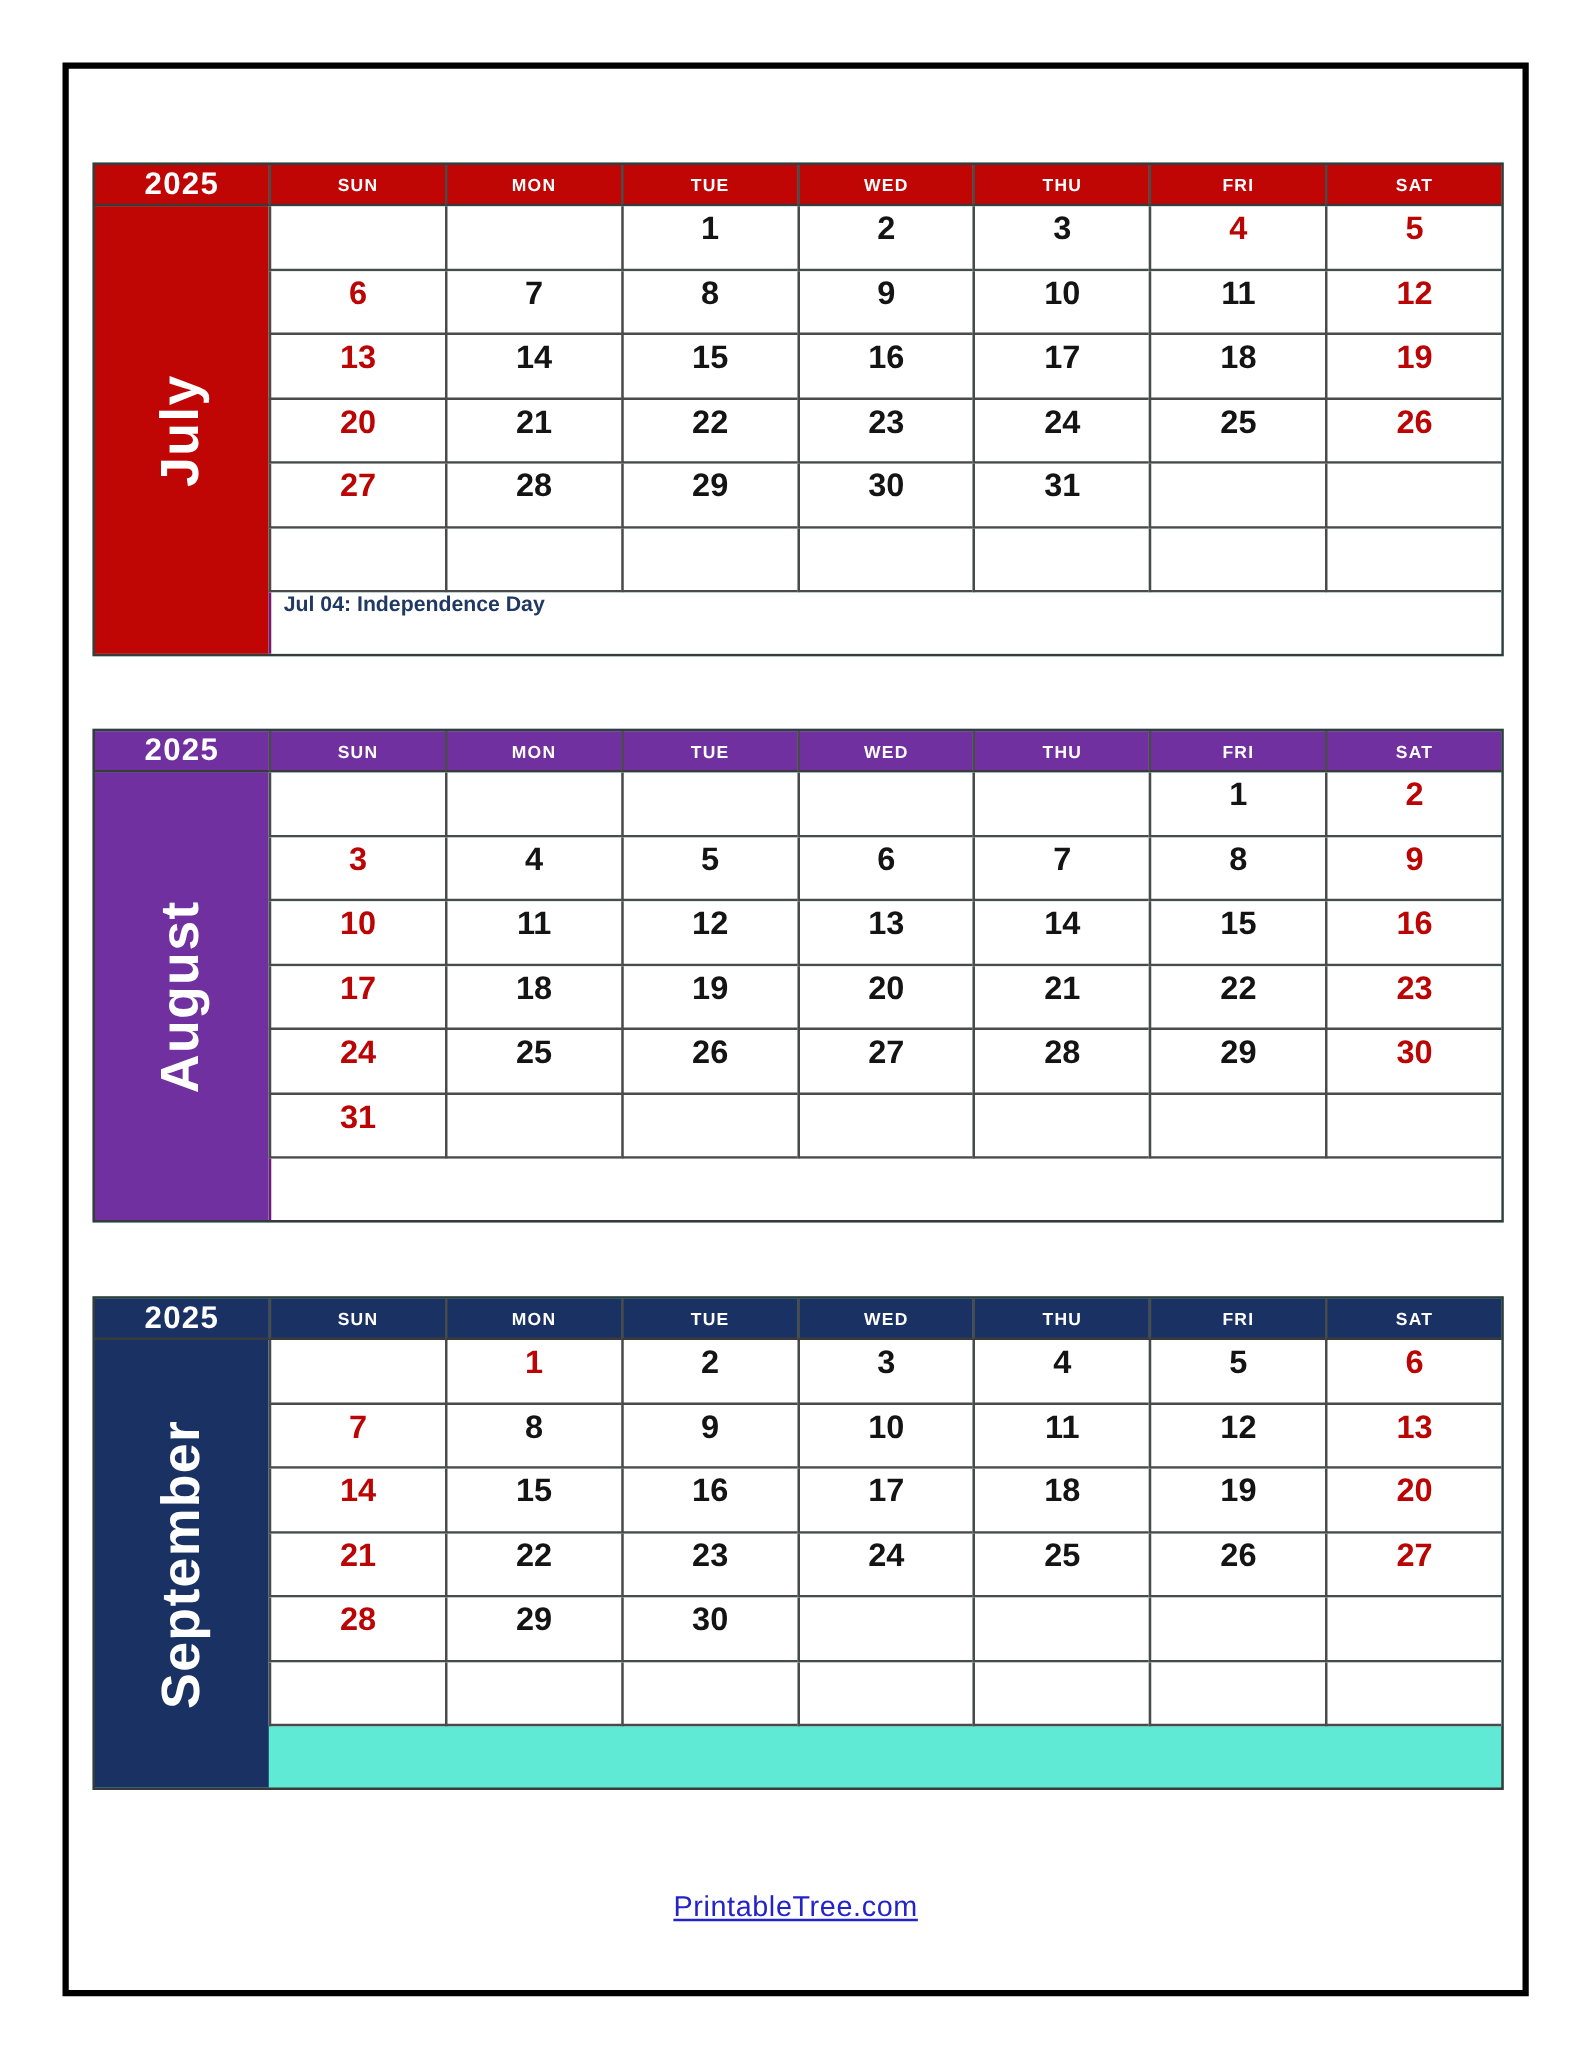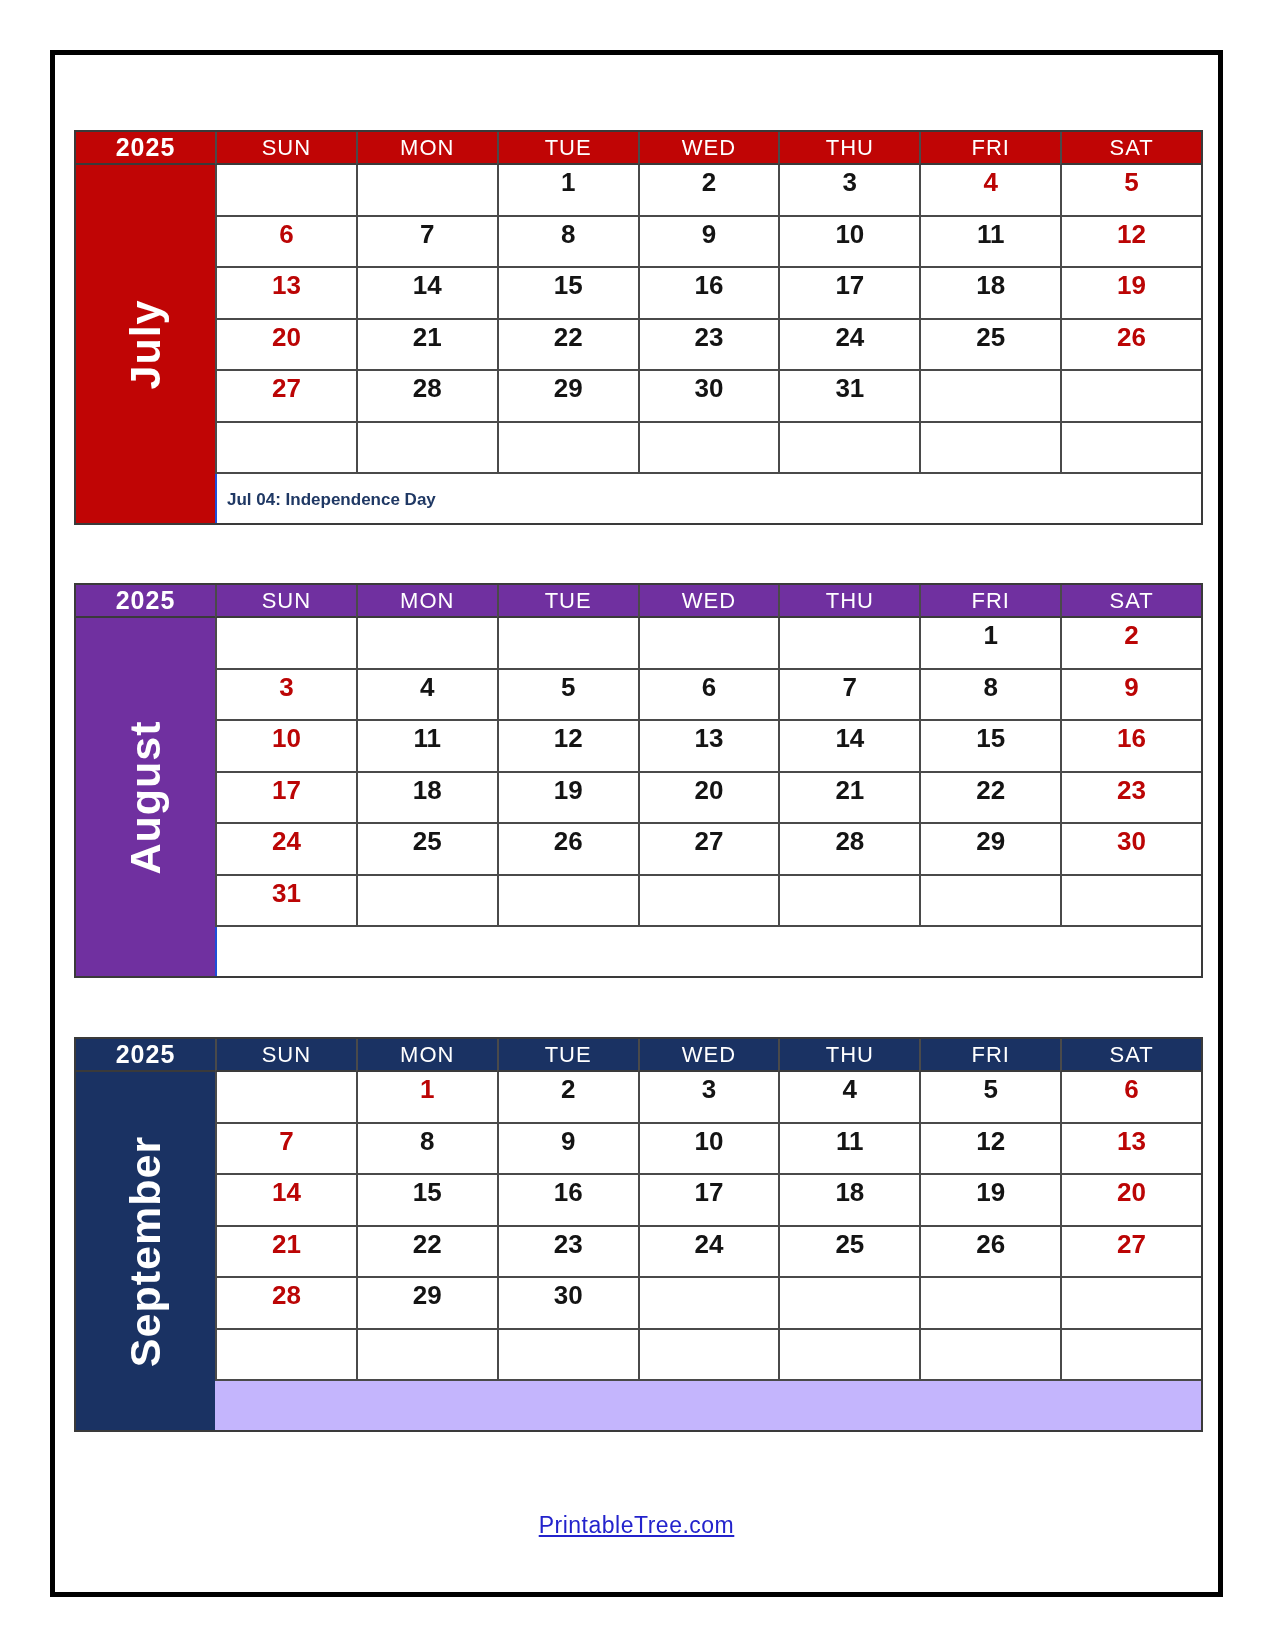--- a/index.html
+++ b/index.html
@@ -29,42 +29,42 @@
   .cal {
     position: absolute;
     left: 74px;
     width: 1129px;
     height: 395px;
     display: grid;
     grid-template-columns: 139px repeat(7, 1fr);
     grid-template-rows: 33px repeat(6, 51.5px) 1fr;
     border: 2px solid #3a3a3a;
     box-sizing: border-box;
-    background: #c4b5fd;
+    background: #5eead4;
   }
   .cal-july      { top: 130px; }
   .cal-august    { top: 583px; }
   .cal-september { top: 1037px; }
 
   .year-cell {
     background: var(--accent);
     color: #ffffff;
     font-weight: bold;
     font-size: 25px;
     display: flex;
     align-items: center;
     justify-content: center;
     border-bottom: 2px solid #3a3a3a;
     letter-spacing: 1px;
   }
   .dow-cell {
     background: var(--accent);
     color: #ffffff;
-    font-weight: normal;
-    font-size: 22px;
+    font-weight: bold;
+    font-size: 14px;
     display: flex;
     align-items: center;
     justify-content: center;
     border-left: 2px solid #4a4a4a;
     border-bottom: 2px solid #3a3a3a;
     letter-spacing: 1px;
     text-align: center;
   }
   .band {
     grid-column: 1;
@@ -92,26 +92,26 @@
     color: #141414;
     text-align: center;
     padding-top: 3px;
     box-sizing: border-box;
     line-height: 1.1;
   }
   .day-cell.red { color: #bb0505; }
   .note-cell {
     grid-column: 2 / 9;
     grid-row: 8;
-    border-left: 2px solid #1d4ed8;
+    border-left: 2px solid #701a75;
     background: #ffffff;
     color: #1f3864;
     font-weight: bold;
     font-size: 17px;
-    padding: 16px 0 0 10px;
+    padding: 0 0 0 10px;
     box-sizing: border-box;
   }
   
   .footer {
     position: absolute;
     left: 50px;
     top: 1512px;
     width: 1173px;
     text-align: center;
   }

